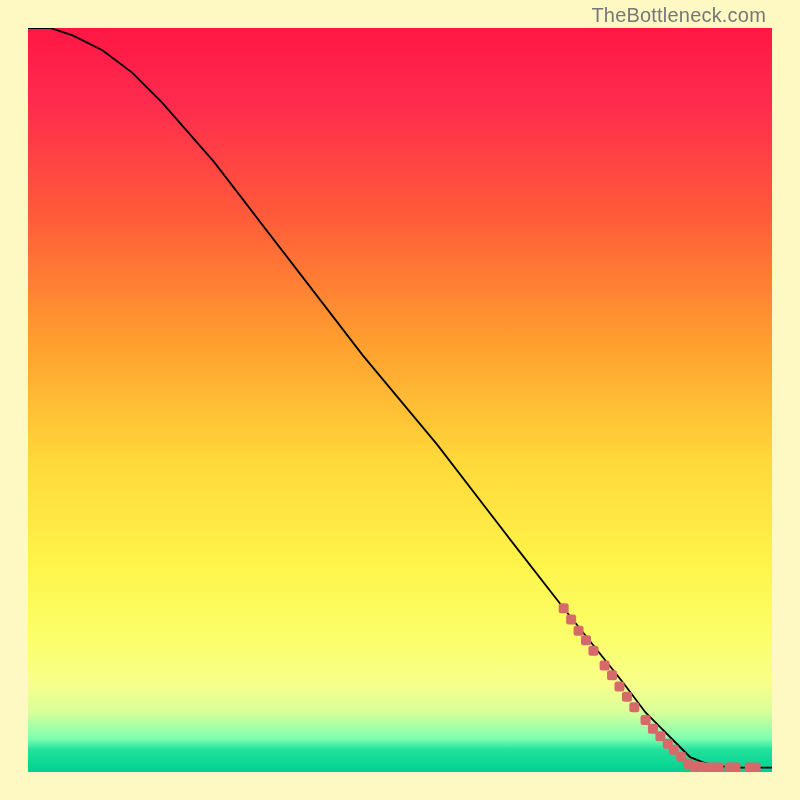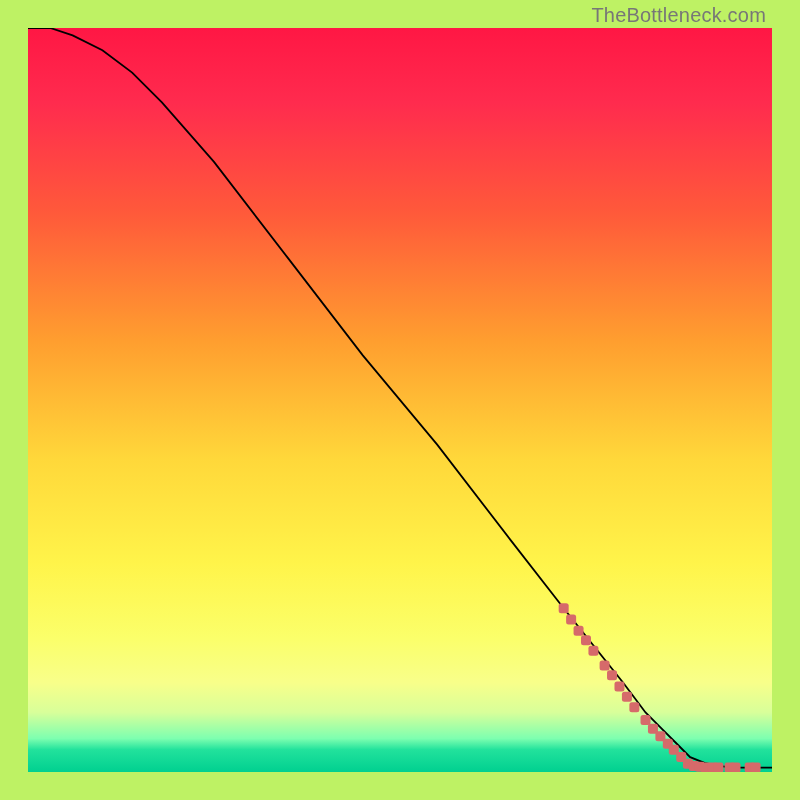--- a/index.html
+++ b/index.html
@@ -7,21 +7,21 @@
     padding: 0;
     width: 800px;
     height: 800px;
     background: #000;
     overflow: hidden;
     font-family: Arial, Helvetica, sans-serif;
   }
   .frame {
     position: absolute;
     inset: 0;
-    background: #bef264;
+    background: #fef9c3;
   }
   .plot-area {
     position: absolute;
     left: 28px;
     top: 28px;
     width: 744px;
     height: 744px;
     overflow: hidden;
   }
   .gradient {

